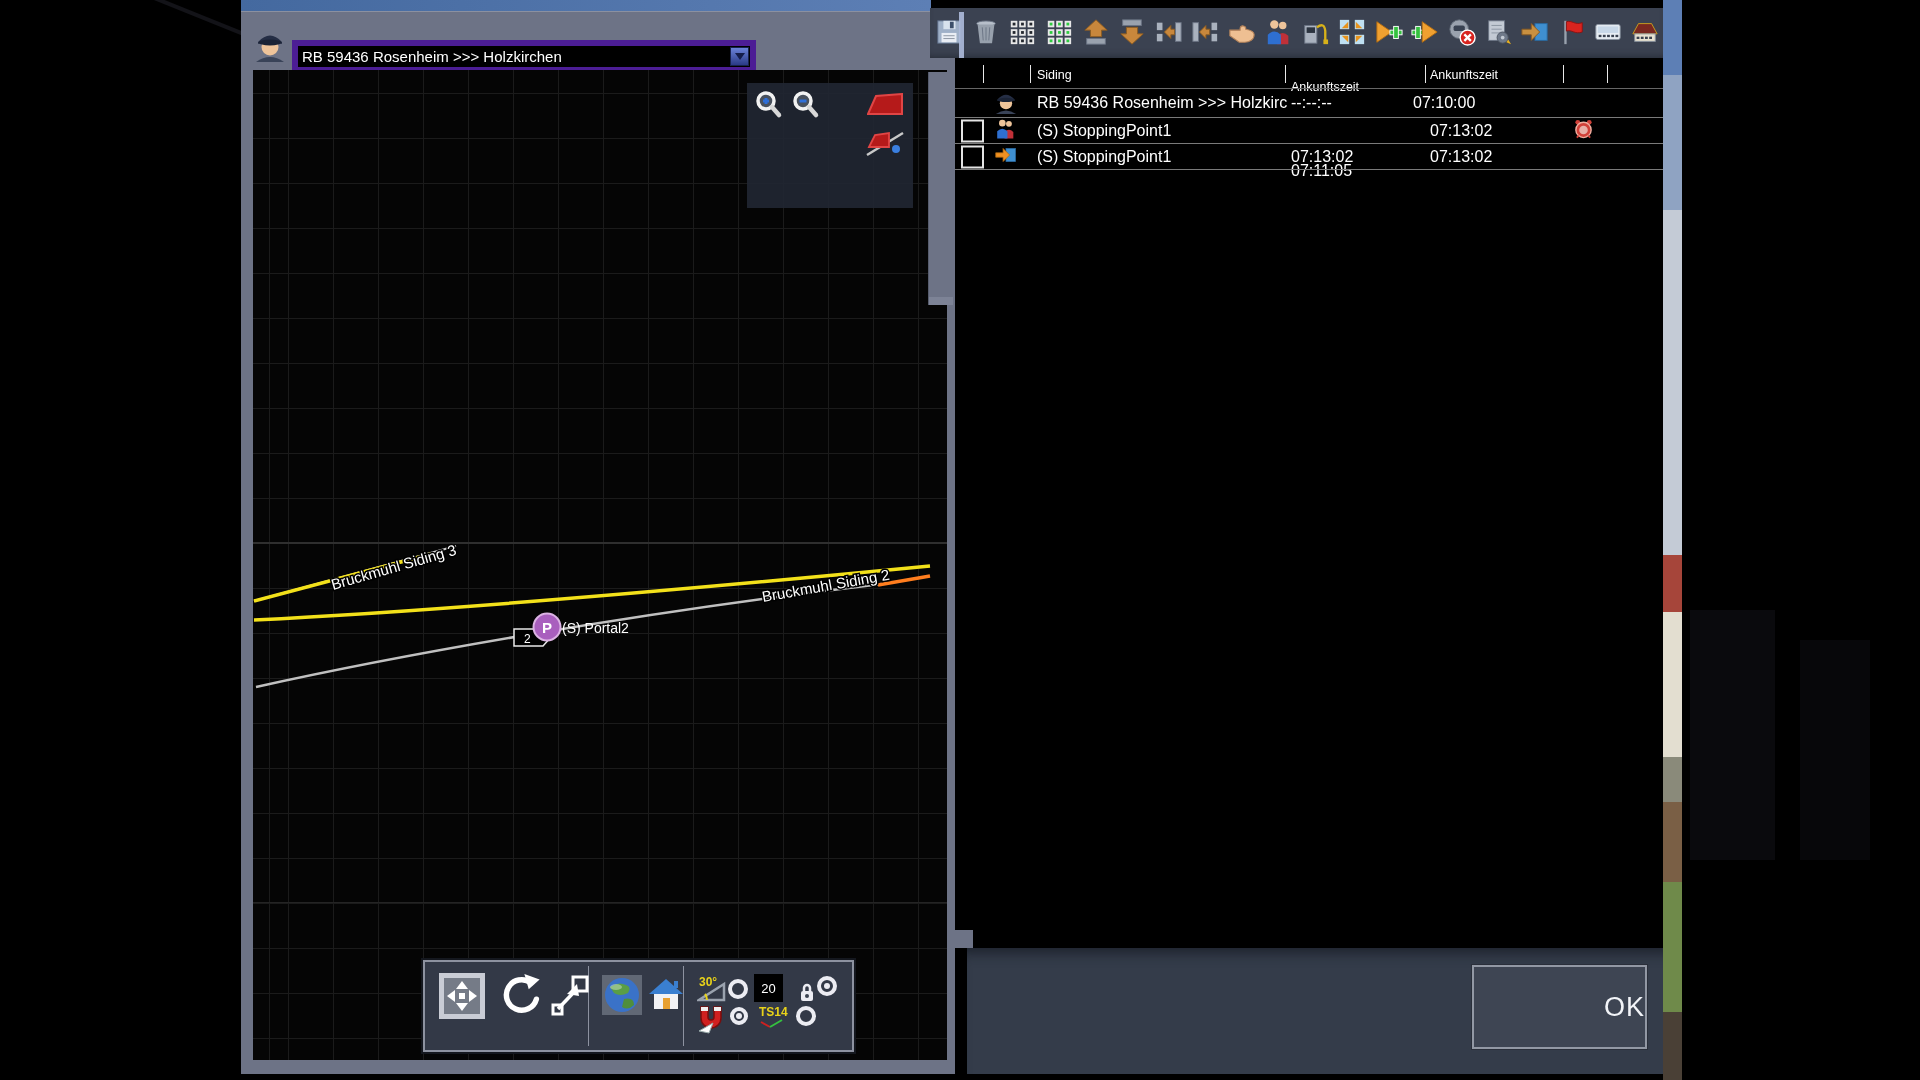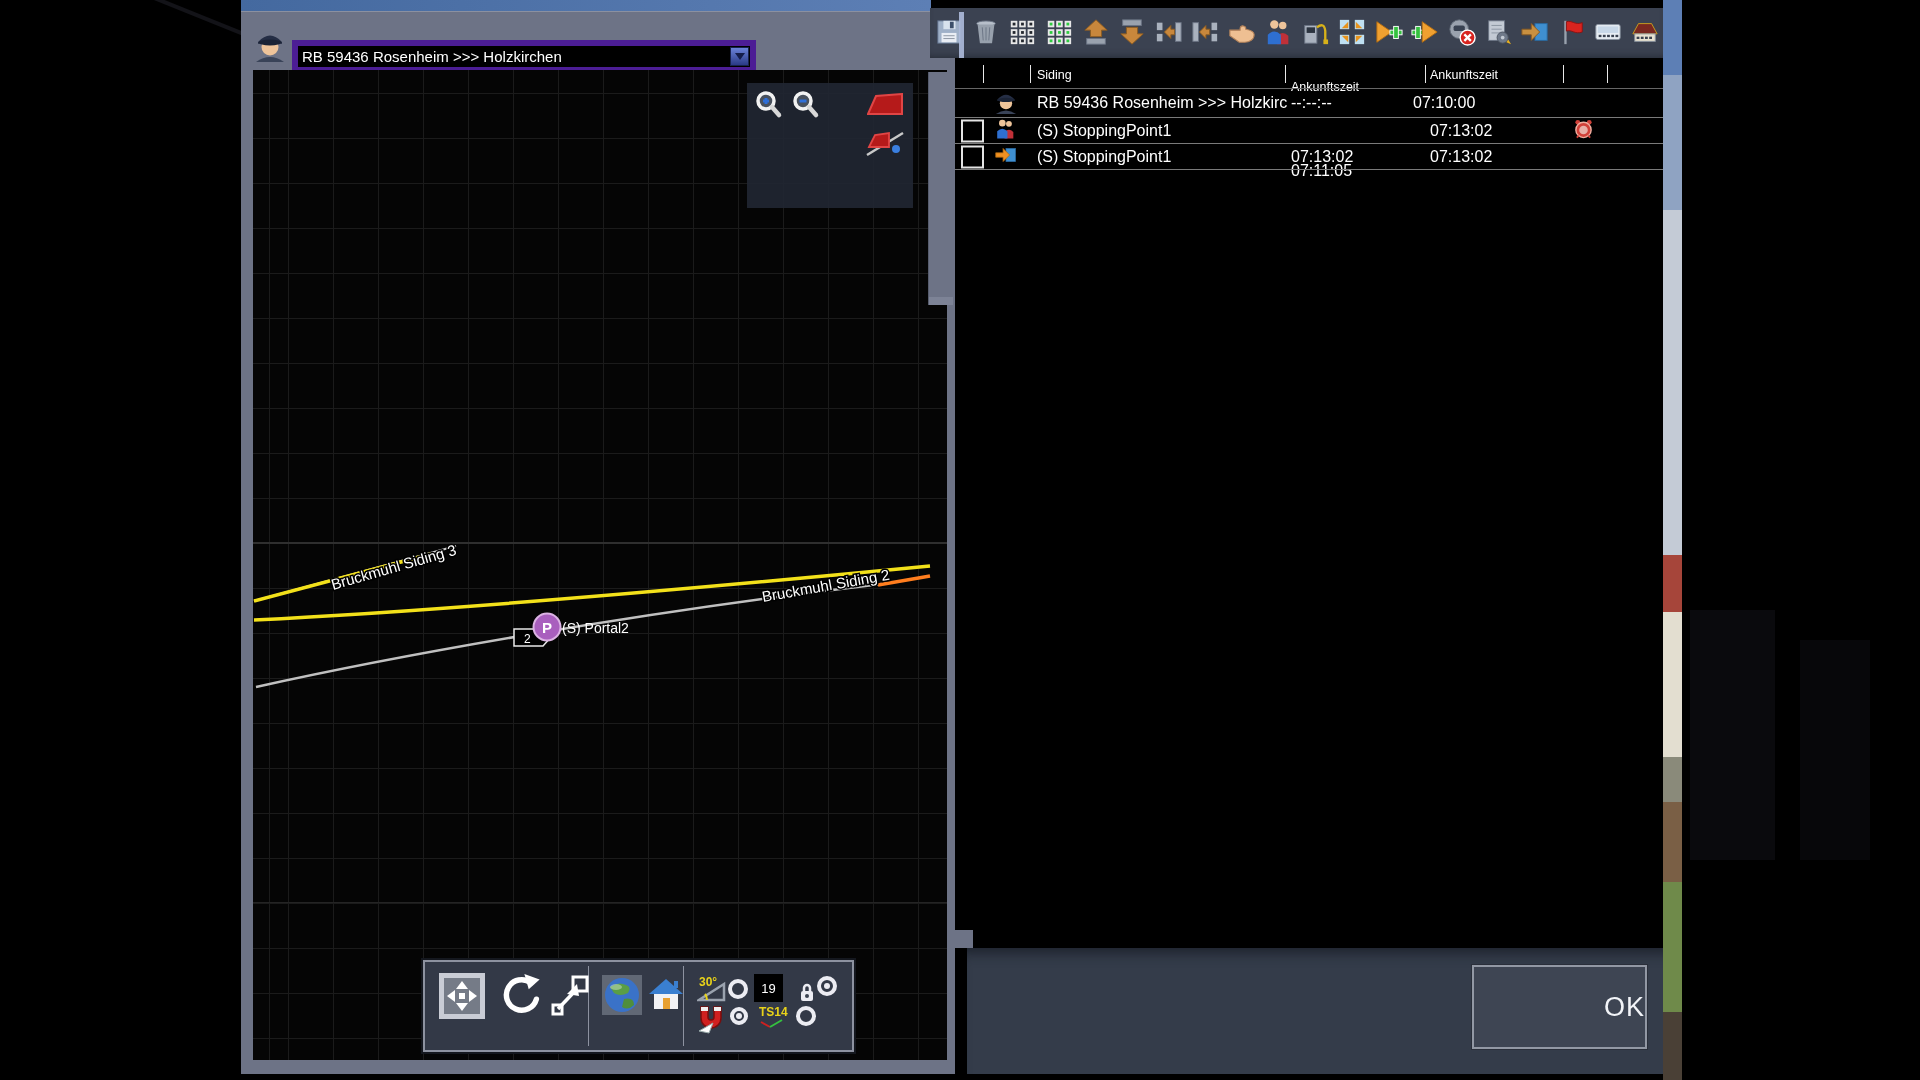--- a/index.html
+++ b/index.html
@@ -186,21 +186,21 @@
       <rect x="16" y="21" width="7" height="11" fill="#e8a030"></rect>
     </svg>
 
     <svg class="abs" style="left:272px;top:12px;" width="30" height="30" viewBox="0 0 30 30">
       <polygon points="2,26 27,26 27,10" fill="none" stroke="#9aa2ae" stroke-width="2.5"></polygon>
       <path d="M10,26 A9,9 0 0 0 8,20" fill="none" stroke="#e8d21a" stroke-width="2"></path>
       <text x="2" y="12" fill="#e8d21a" font-size="12" font-weight="bold">30°</text>
     </svg>
     <span class="ring" style="left:303px;top:17px;width:12px;height:12px;"></span>
     <div id="val18">
-        <span>19</span>
+        <span>20</span>
       </div>
     <svg class="abs" style="left:374px;top:20px;" width="16" height="22" viewBox="0 0 16 22">
       <rect x="2" y="9" width="12" height="10" rx="2" fill="#ececf2"></rect>
       <path d="M5,9 V6 a3,3 0 0 1 6,0 V9" fill="none" stroke="#ececf2" stroke-width="2.5"></path>
       <circle cx="8" cy="14" r="2" fill="#3a4250"></circle>
     </svg>
     <span class="ring dot" style="left:392px;top:14px;width:12px;height:12px;"></span>
 
     <svg class="abs" style="left:270px;top:41px;" width="32" height="32" viewBox="0 0 32 32">
       <path d="M6,4 h7 v10 a3,3 0 0 0 6,0 V4 h7 v11 a10,10 0 0 1 -20,0 Z" fill="#d02020" stroke="#7a0d0d" stroke-width="1.5"></path>

